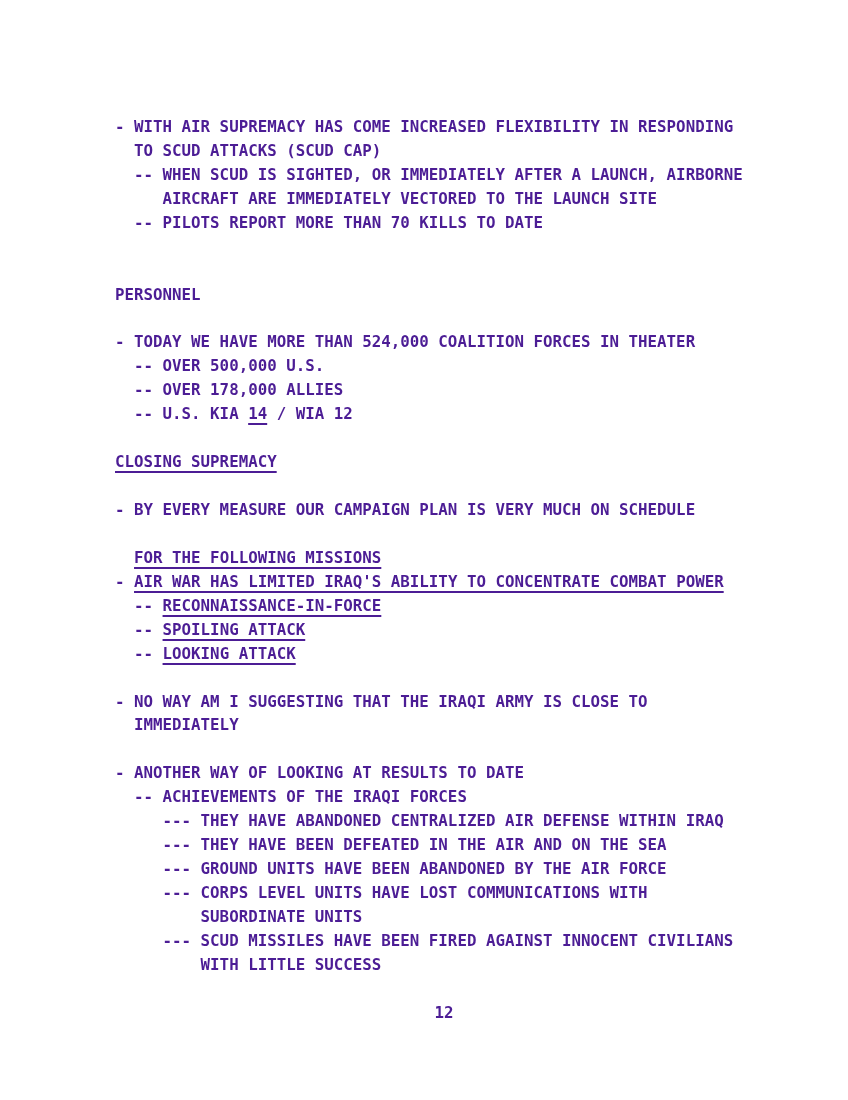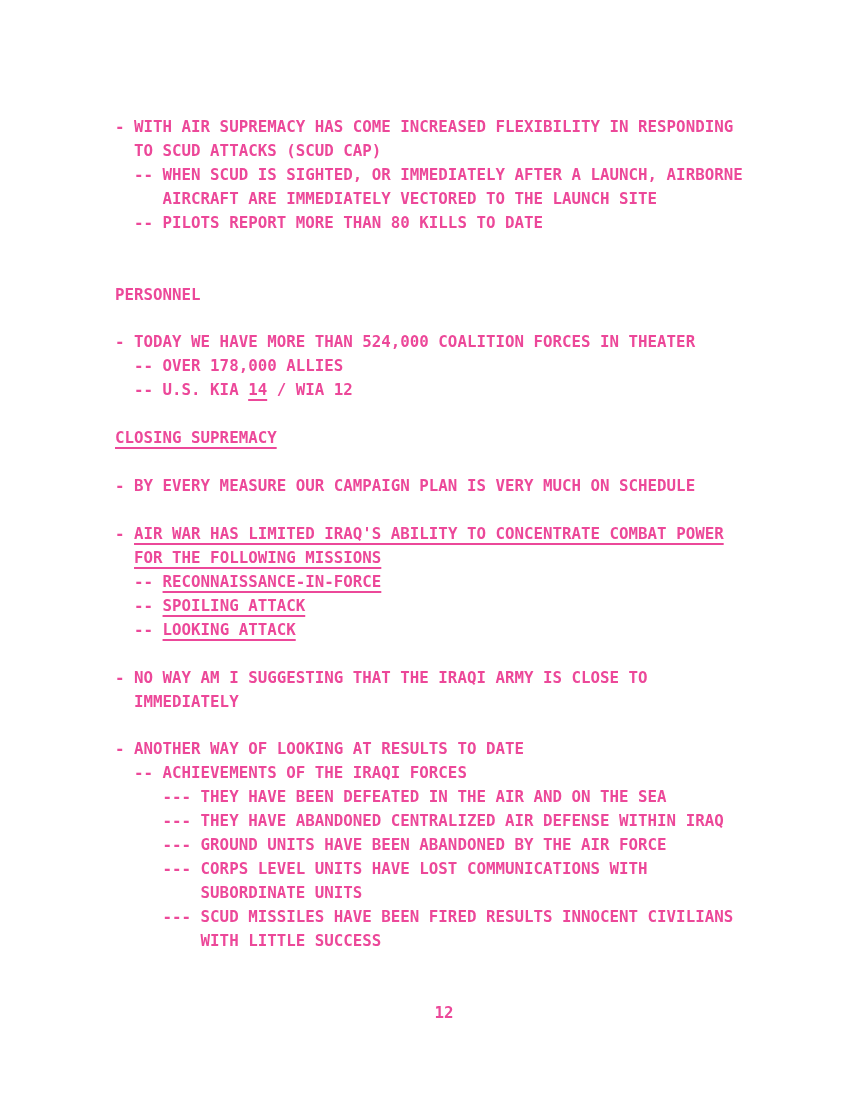--- a/index.html
+++ b/index.html
@@ -10,21 +10,21 @@
   body {
     width: 848px;
     height: 1100px;
     overflow: hidden;
   }
   .page {
     position: relative;
     width: 848px;
     height: 1100px;
     background: #ffffff;
-    color: #ec4899;
+    color: #4c1d95;
     font-family: "DejaVu Sans Mono", monospace;
     font-weight: 700;
     font-size: 15.8px;
   }
   .doc {
     position: absolute;
     left: 115px;
     top: 115px;
   }
   .line {
@@ -50,46 +50,47 @@
 </style>
 </head>
 <body>
 
 <main class="page">
   <section class="doc">
       <div class="line"><span>- WITH AIR SUPREMACY HAS COME INCREASED FLEXIBILITY IN RESPONDING</span></div>
       <div class="line"><span>  TO SCUD ATTACKS (SCUD CAP)</span></div>
       <div class="line"><span>  -- WHEN SCUD IS SIGHTED, OR IMMEDIATELY AFTER A LAUNCH, AIRBORNE</span></div>
       <div class="line"><span>     AIRCRAFT ARE IMMEDIATELY VECTORED TO THE LAUNCH SITE</span></div>
-      <div class="line"><span>  -- PILOTS REPORT MORE THAN 80 KILLS TO DATE</span></div>
+      <div class="line"><span>  -- PILOTS REPORT MORE THAN 70 KILLS TO DATE</span></div>
       <div class="line"></div>
       <div class="line"></div>
       <div class="line"><span>PERSONNEL</span></div>
       <div class="line"></div>
       <div class="line"><span>- TODAY WE HAVE MORE THAN 524,000 COALITION FORCES IN THEATER</span></div>
+      <div class="line"><span>  -- OVER 500,000 U.S.</span></div>
       <div class="line"><span>  -- OVER 178,000 ALLIES</span></div>
       <div class="line"><span>  -- U.S. KIA </span><span class="u">14</span><span> / WIA 12</span></div>
       <div class="line"></div>
       <div class="line"><span class="u">CLOSING SUPREMACY</span></div>
       <div class="line"></div>
       <div class="line"><span>- BY EVERY MEASURE OUR CAMPAIGN PLAN IS VERY MUCH ON SCHEDULE</span></div>
       <div class="line"></div>
+      <div class="line"><span>  </span><span class="u">FOR THE FOLLOWING MISSIONS</span></div>
       <div class="line"><span>- </span><span class="u">AIR WAR HAS LIMITED IRAQ'S ABILITY TO CONCENTRATE COMBAT POWER</span></div>
-      <div class="line"><span>  </span><span class="u">FOR THE FOLLOWING MISSIONS</span></div>
       <div class="line"><span>  -- </span><span class="u">RECONNAISSANCE-IN-FORCE</span></div>
       <div class="line"><span>  -- </span><span class="u">SPOILING ATTACK</span></div>
       <div class="line"><span>  -- </span><span class="u">LOOKING ATTACK</span></div>
       <div class="line"></div>
       <div class="line"><span>- NO WAY AM I SUGGESTING THAT THE IRAQI ARMY IS CLOSE TO</span></div>
       <div class="line"><span>  IMMEDIATELY</span></div>
       <div class="line"></div>
       <div class="line"><span>- ANOTHER WAY OF LOOKING AT RESULTS TO DATE</span></div>
       <div class="line"><span>  -- ACHIEVEMENTS OF THE IRAQI FORCES</span></div>
+      <div class="line"><span>     --- THEY HAVE ABANDONED CENTRALIZED AIR DEFENSE WITHIN IRAQ</span></div>
       <div class="line"><span>     --- THEY HAVE BEEN DEFEATED IN THE AIR AND ON THE SEA</span></div>
-      <div class="line"><span>     --- THEY HAVE ABANDONED CENTRALIZED AIR DEFENSE WITHIN IRAQ</span></div>
       <div class="line"><span>     --- GROUND UNITS HAVE BEEN ABANDONED BY THE AIR FORCE</span></div>
       <div class="line"><span>     --- CORPS LEVEL UNITS HAVE LOST COMMUNICATIONS WITH</span></div>
       <div class="line"><span>         SUBORDINATE UNITS</span></div>
-      <div class="line"><span>     --- SCUD MISSILES HAVE BEEN FIRED RESULTS INNOCENT CIVILIANS</span></div>
+      <div class="line"><span>     --- SCUD MISSILES HAVE BEEN FIRED AGAINST INNOCENT CIVILIANS</span></div>
       <div class="line"><span>         WITH LITTLE SUCCESS</span></div>
     </section>
   <div class="footer">12</div>
 </main>
 
 </body></html>

